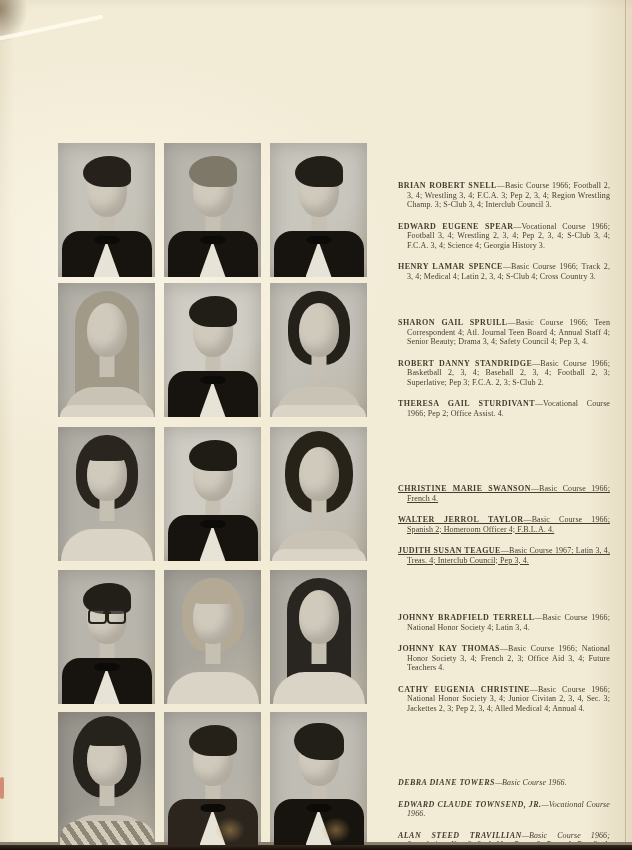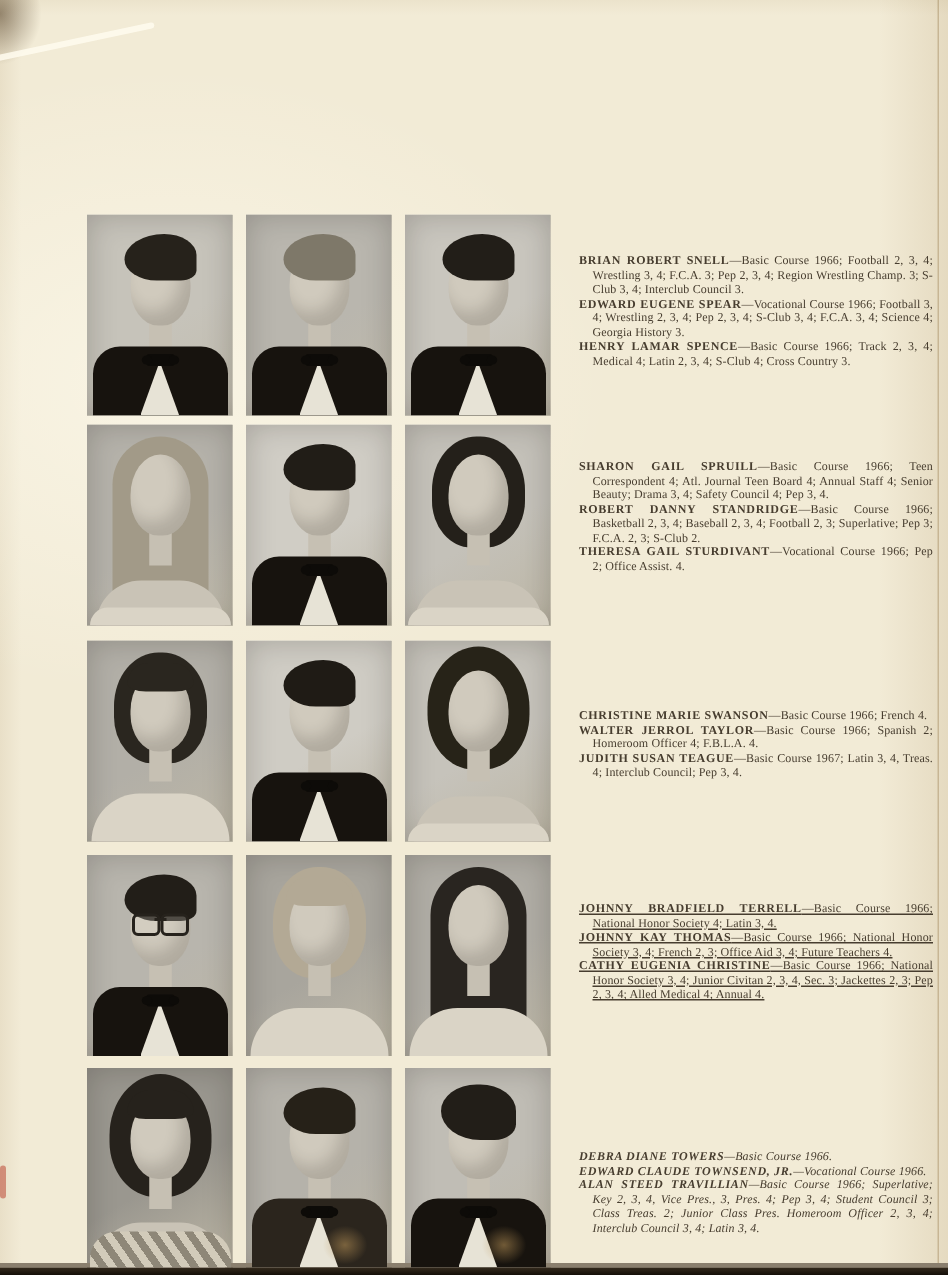--- a/index.html
+++ b/index.html
@@ -68,23 +68,23 @@
   .shoulders{width:86px;height:30px;border-radius:40px 40px 0 0;background:#c9c3b6;z-index:3;}
   .gown{position:absolute;left:50%;transform:translateX(-50%);bottom:0;width:94px;height:12px;
     background:#dad4c6;border-radius:18px 18px 0 0;z-index:4;}
   .gown.full{height:32px;width:92px;border-radius:38px 38px 0 0;}
   .gown.striped{height:24px;background:repeating-linear-gradient(55deg,#d2cbba 0 5px,#8e8778 5px 10px);}
   .row4 .photo.p1 .stain,.row4 .photo.p2 .stain{position:absolute;bottom:2px;right:16px;
     width:30px;height:26px;z-index:7;
     background:radial-gradient(ellipse,rgba(186,148,88,.55),rgba(186,148,88,0) 70%);}
   
   .textblock{position:absolute;left:386px;width:236px;color:#473d2f;}
-  .row0 .textblock{top:26px;} .row1 .textblock{top:23px;} .row2 .textblock{top:45px;}
-  .row3 .textblock{top:31px;text-decoration:underline;} .row4 .textblock{top:54px;font-style:italic;}
-  .entry{margin:0;font-size:8px;line-height:9.5px;text-align:justify;
+  .row0 .textblock{top:26px;} .row1 .textblock{top:23px;} .row2 .textblock{top:45px;text-decoration:underline;}
+  .row3 .textblock{top:31px;} .row4 .textblock{top:54px;font-style:italic;}
+  .entry{margin:12px;font-size:8px;line-height:9.5px;text-align:justify;
     padding-left:9px;text-indent:-9px;letter-spacing:.1px;}
   .entry-name{font-weight:bold;letter-spacing:.45px;}
 </style>
 </head>
 <body>
 
 <div id="page">
   <div class="corner-smudge"></div>
   <div class="corner-streak"></div>
   <div class="red-smudge"></div>

